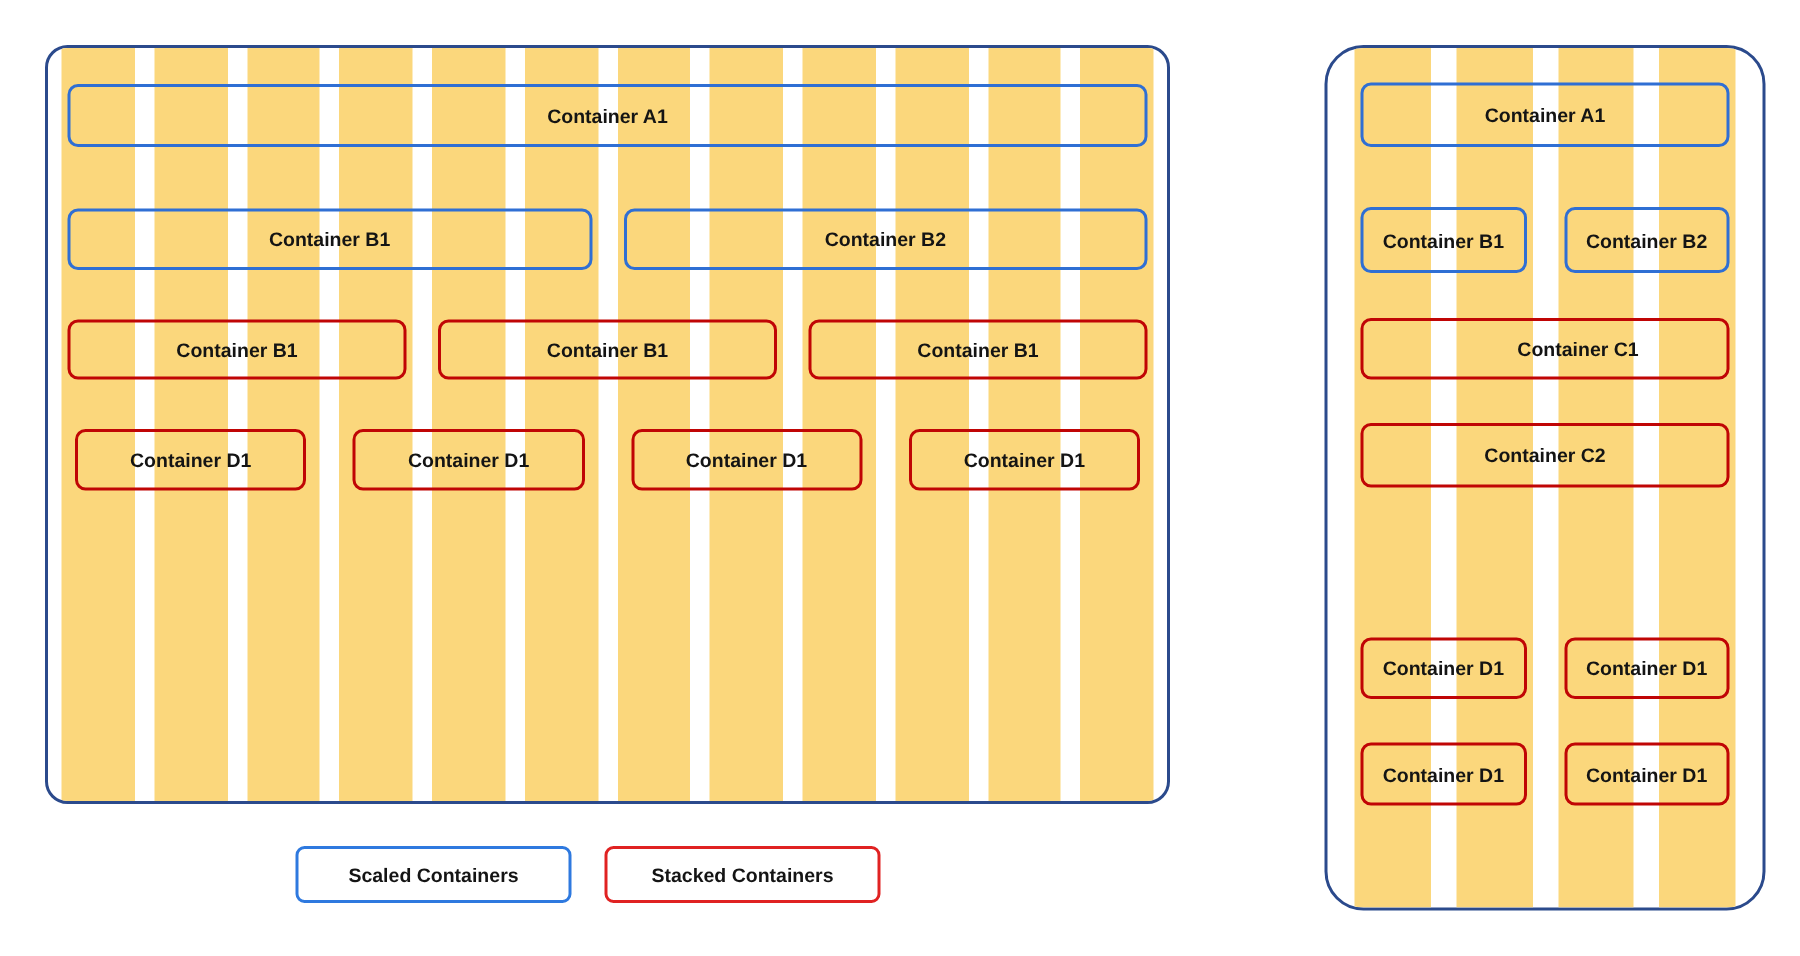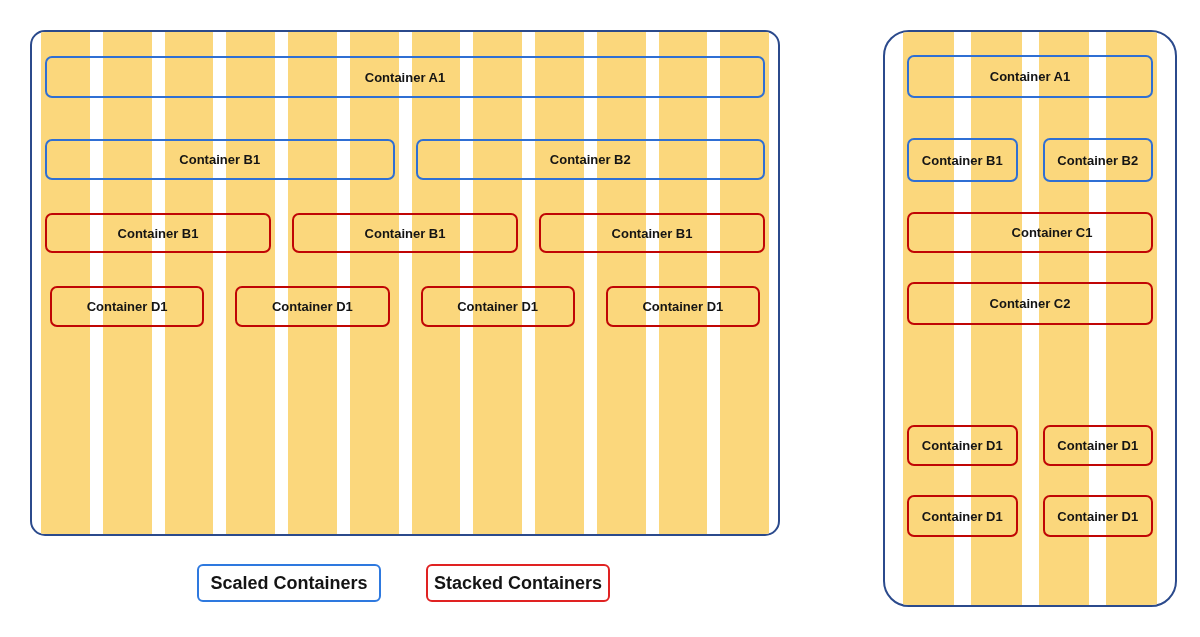--- a/index.html
+++ b/index.html
@@ -33,24 +33,24 @@
 
   .cbox{box-sizing:border-box;display:flex;align-items:center;justify-content:center;
         font-weight:bold;font-size:13px;line-height:1;border-radius:7px;margin:0 4px;
         background:transparent;white-space:nowrap;}
   .cbox.scaled{border:2px solid var(--scaled-blue);}
   .cbox.stacked{border:2px solid var(--stacked-red);}
   
   #left-panel .grid .row-3{margin:0 9px;}
 
   .legend-box{position:absolute;top:564px;width:184px;height:38px;box-sizing:border-box;
-        display:flex;align-items:center;justify-content:center;font-weight:bold;font-size:18px;
+        display:flex;align-items:center;justify-content:center;font-weight:bold;font-size:13px;
         background:#fff;border-radius:6px;}
   #legend-scaled{left:197px;border:2.5px solid var(--legend-blue);}
-  #legend-stacked{left:426px;border:2.5px solid var(--legend-red);}
+  #legend-stacked{left:403px;border:2.5px solid var(--legend-red);}
 </style>
 </head>
 <body>
 
 <div class="canvas">
 
   <div class="panel" id="left-panel">
     <div class="stripes">
         <div class="stripe"></div>
         <div class="stripe"></div>

